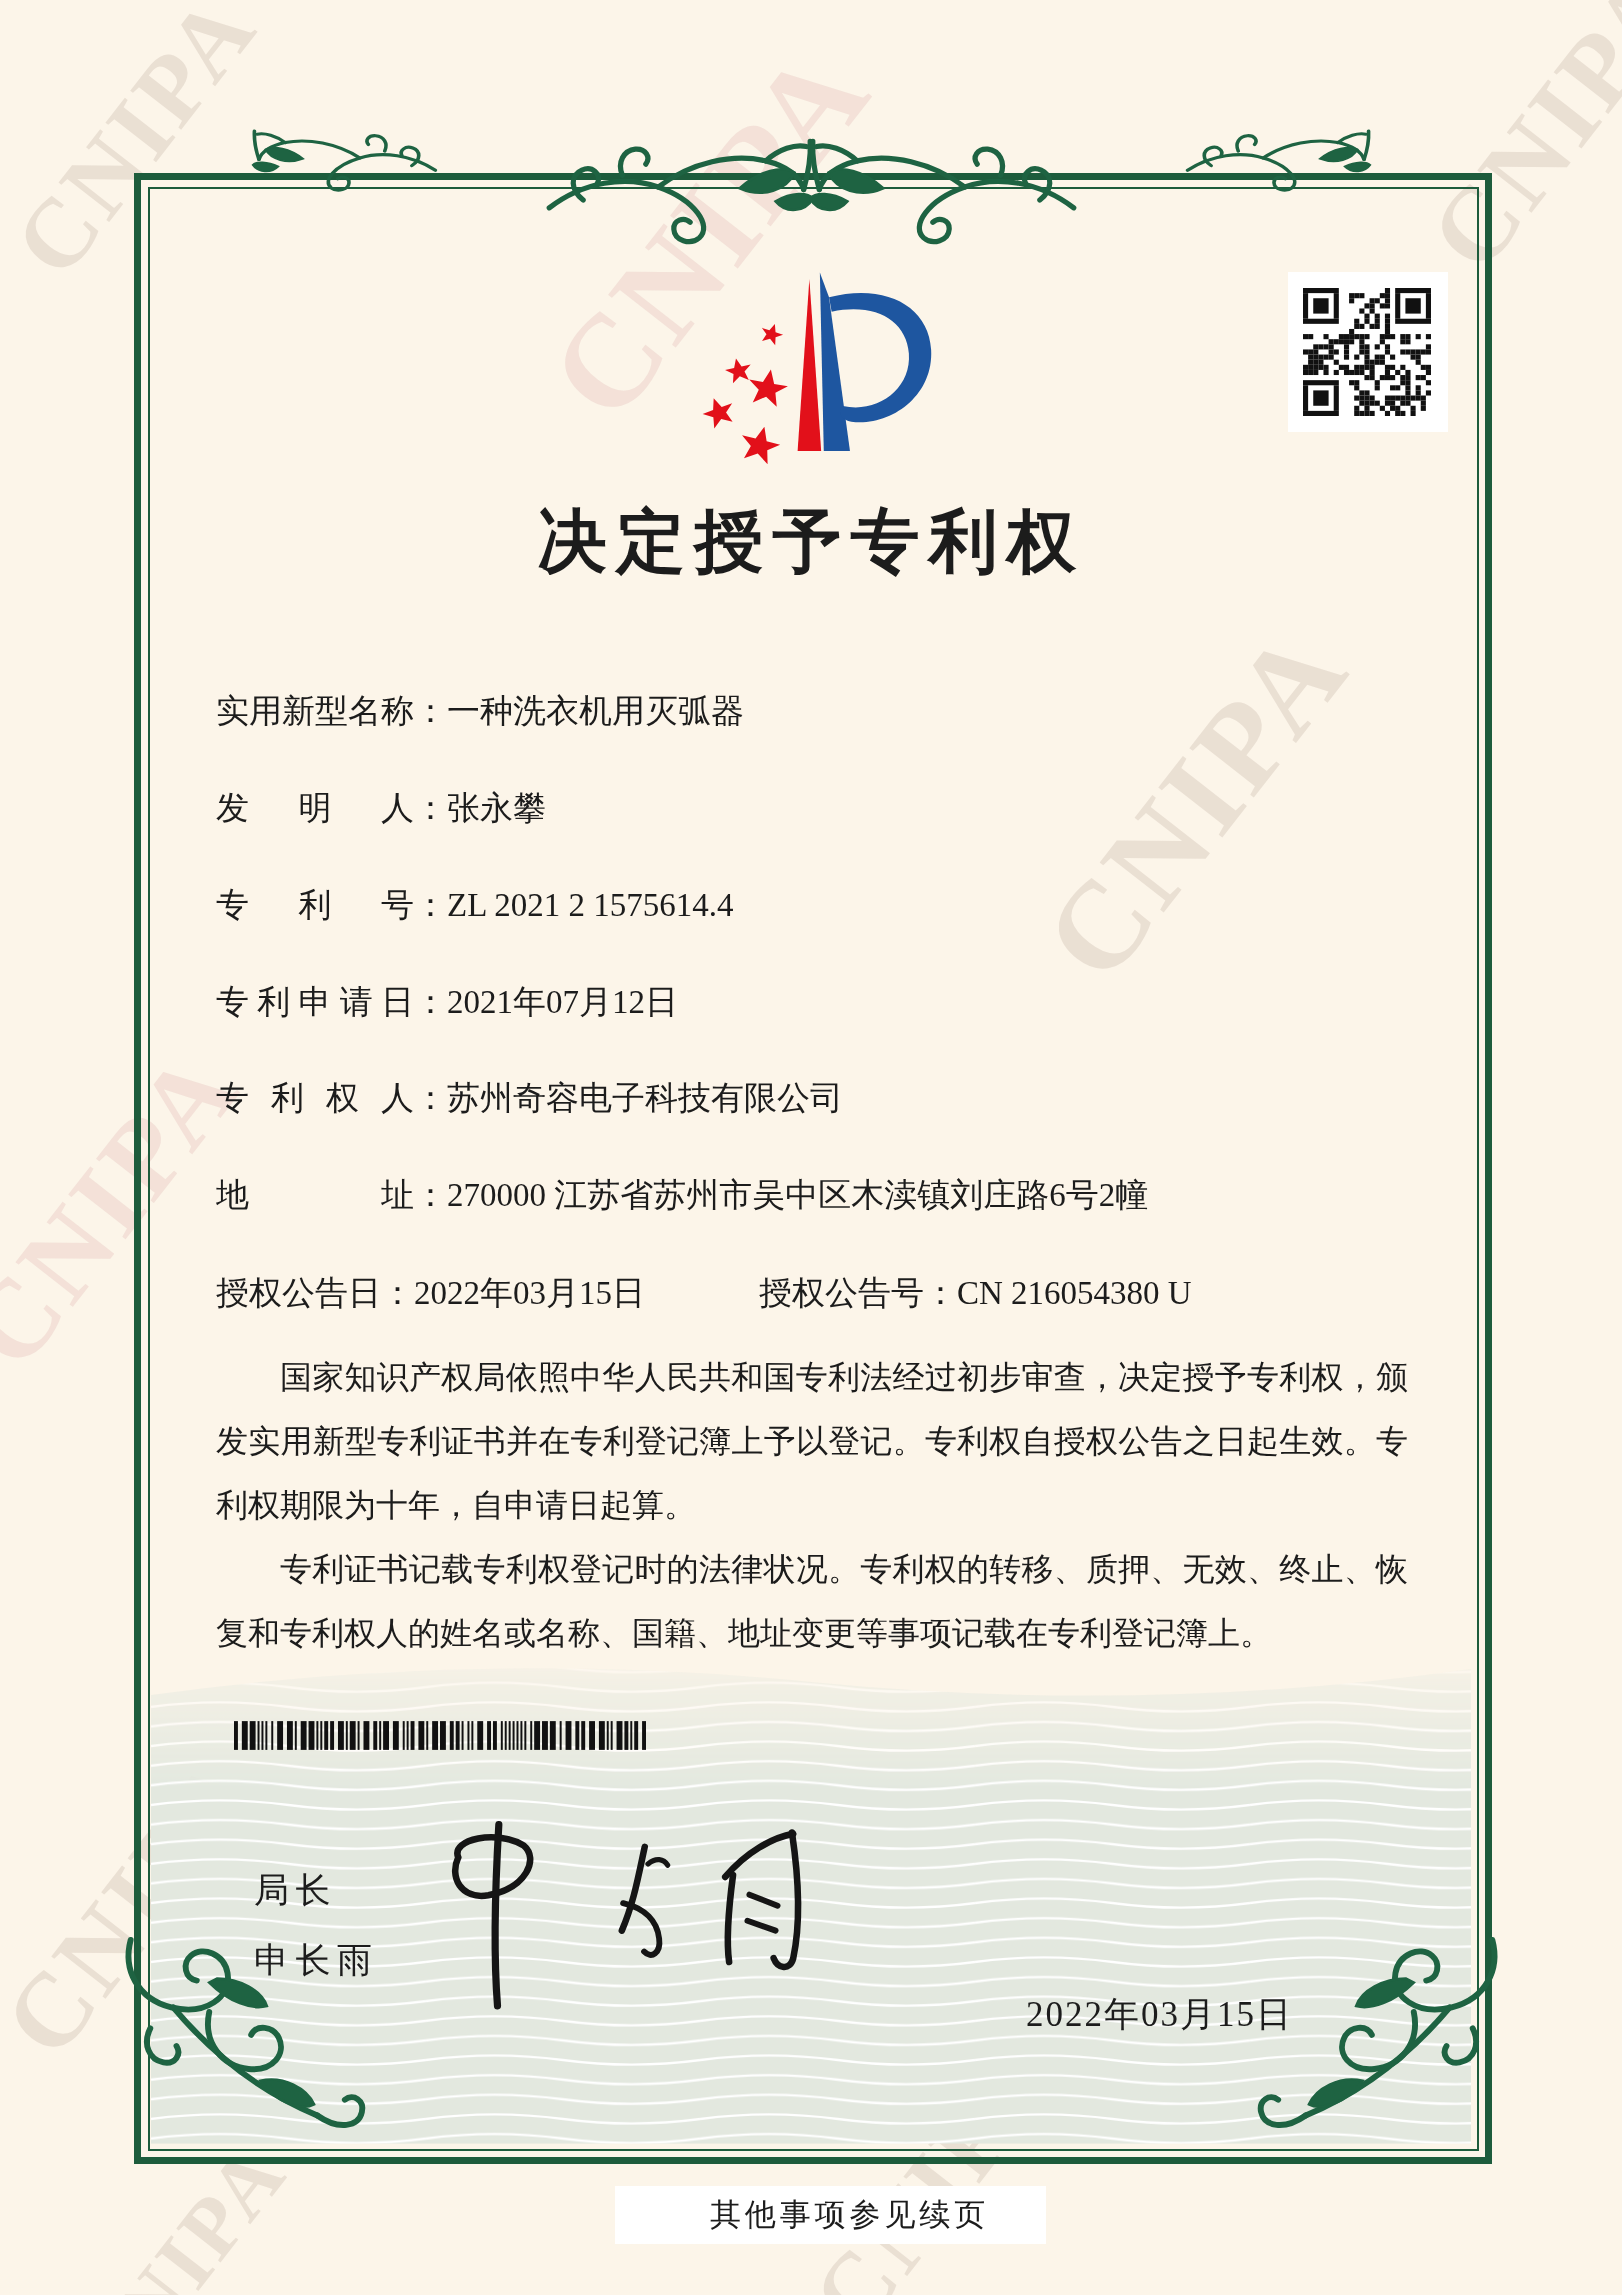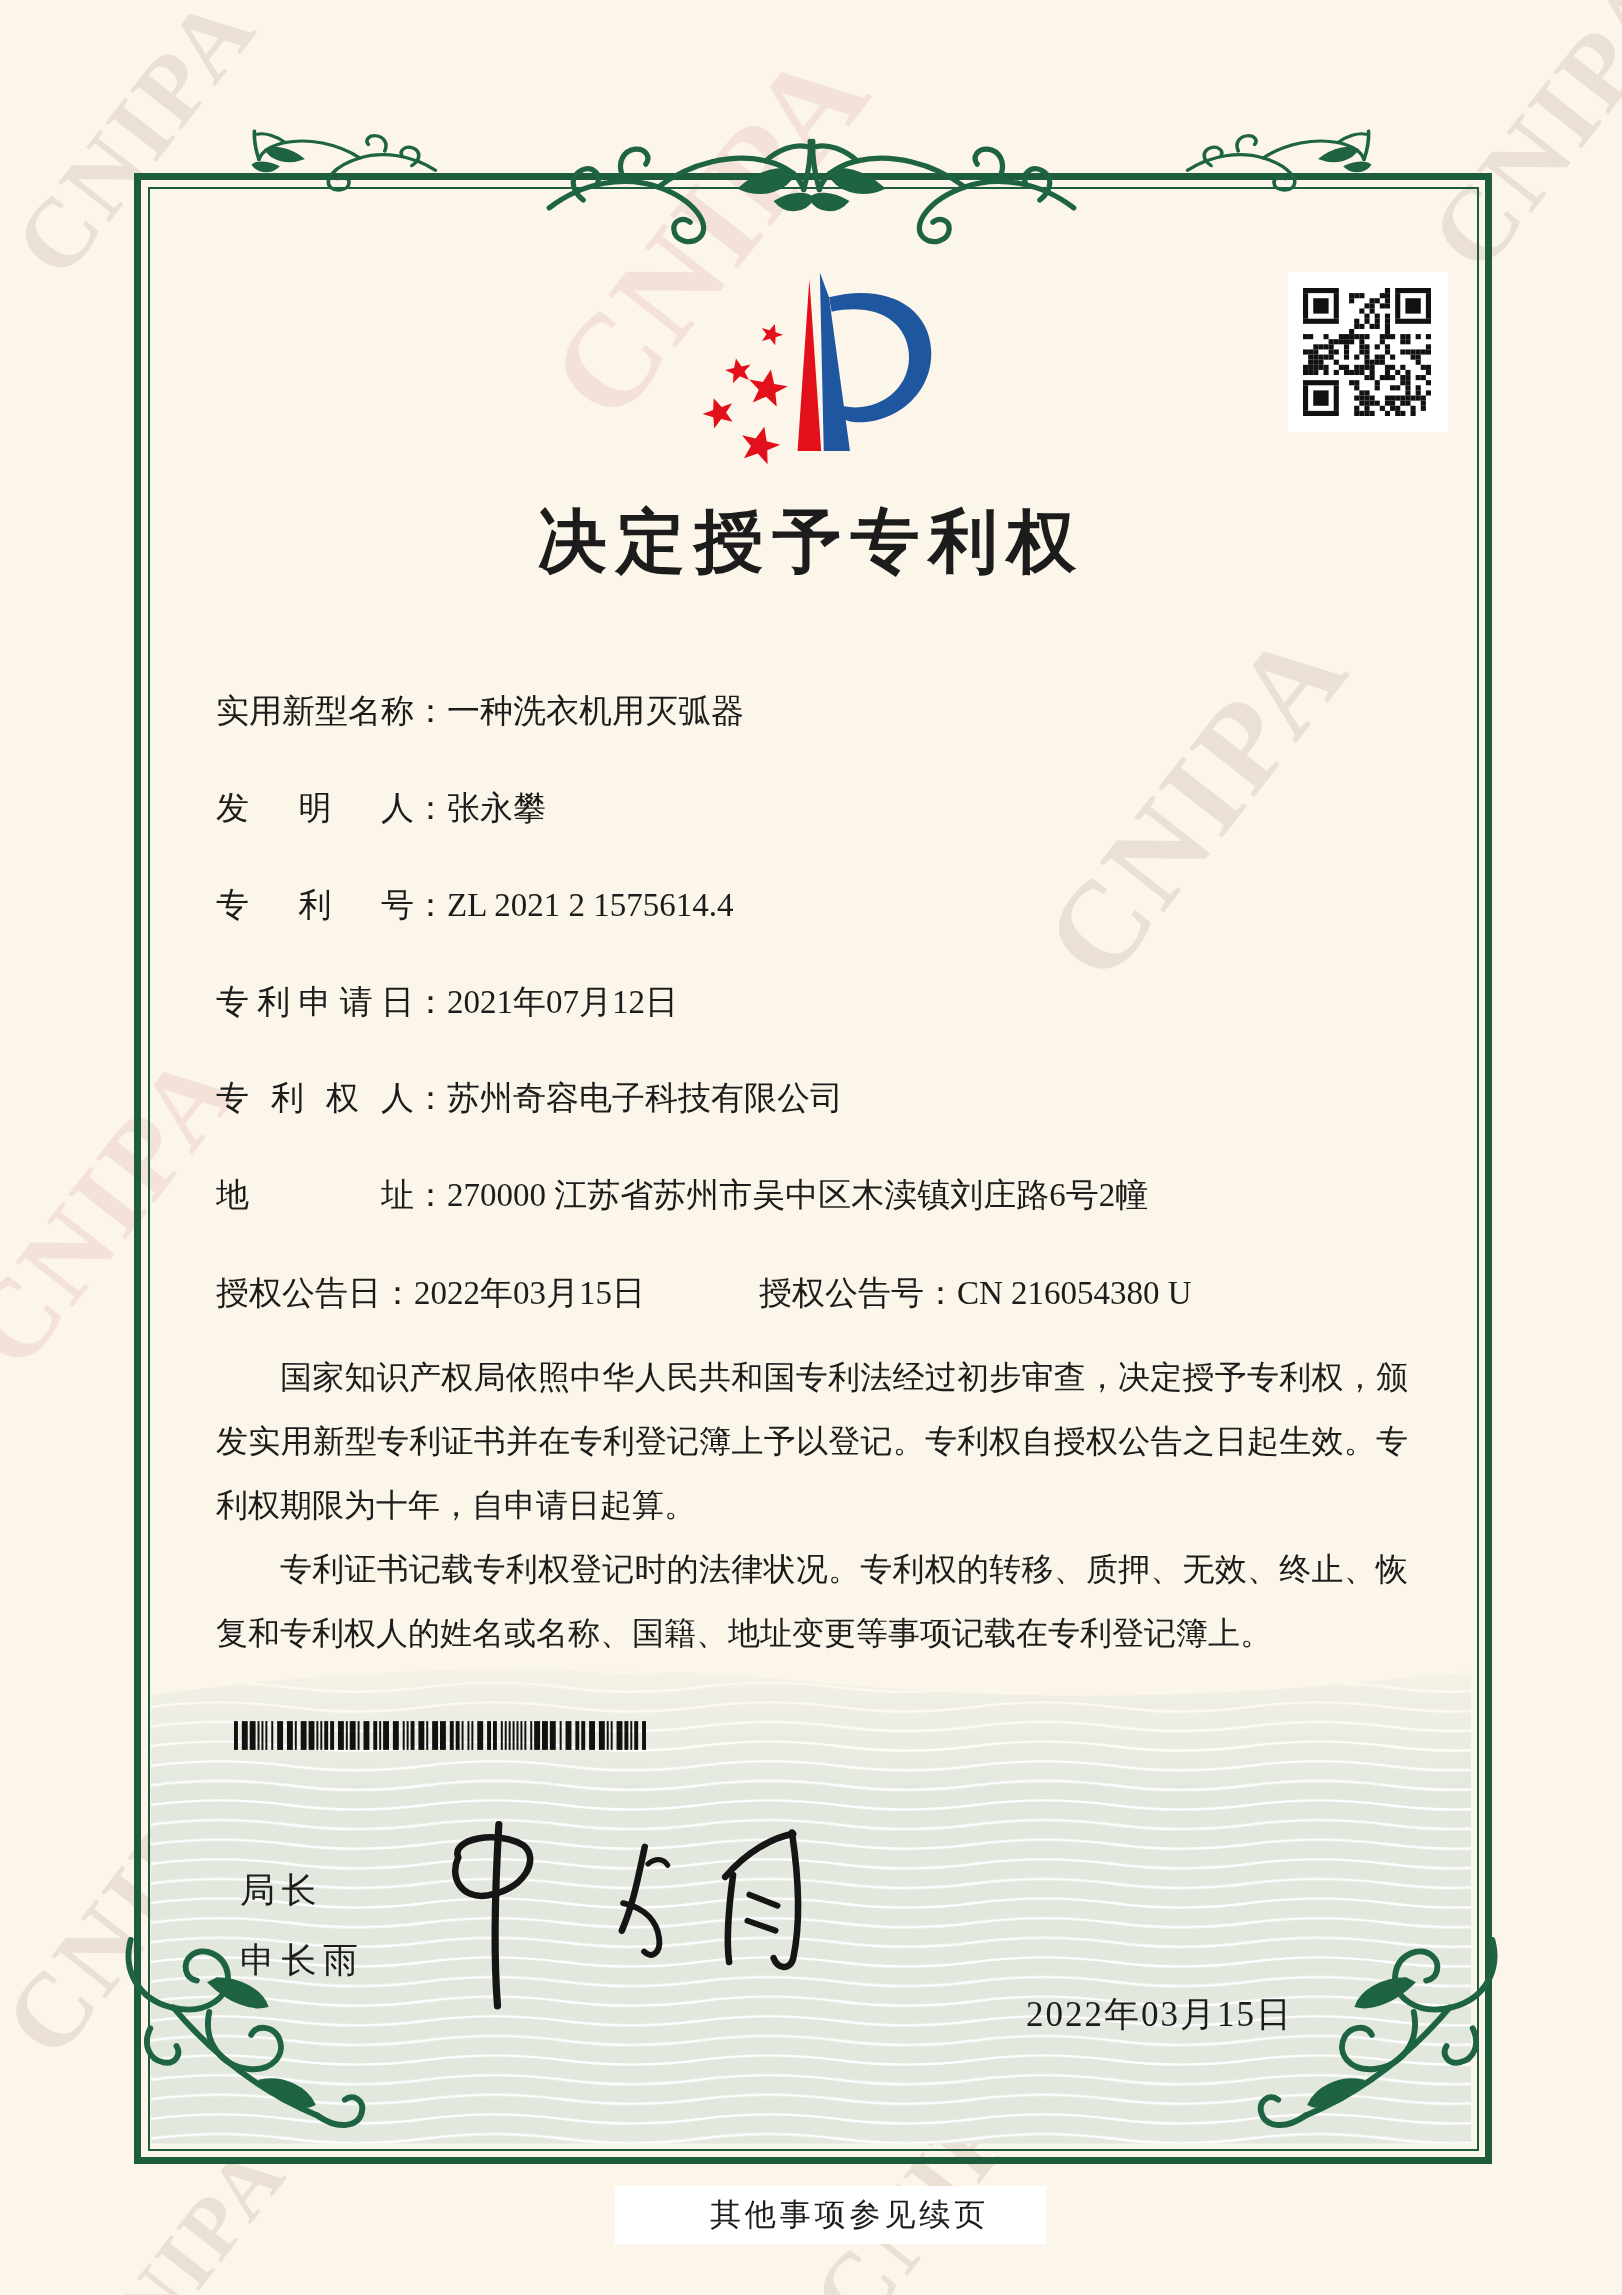--- a/index.html
+++ b/index.html
@@ -36,21 +36,21 @@
     display:inline-block; width:198px; text-align:justify; text-align-last:justify;
     vertical-align:top;
   }
   .fcolon{display:inline-block;}
   .grant2{ position:absolute; left:543px; top:0; white-space:nowrap;}
   .paras{
     left:216px; top:1345px; width:1192px; font-size:32px; line-height:64px;
     text-align:justify;
   }
   .paras p{ margin:0; text-indent:64px; }
-  .signer{ left:240px; font-size:35px; letter-spacing:6.5px; }
+  .signer{ left:254px; font-size:35px; letter-spacing:6.5px; }
   .issue-date{ left:1026px; top:1991px; font-size:35px; letter-spacing:2px; }
   .page-info{ left:0; right:0; top:2099px; text-align:center; font-size:27px; letter-spacing:2.6px; }
   .footer-strip{
     left:615px; top:2186px; width:393px; height:58px; background:#ffffff;
     display:flex; align-items:center; justify-content:center;padding-left:38px;
   }
   .footer-note{ font-size:31px; letter-spacing:3.9px; }
   .qr-box{ left:1288px; top:272px; width:160px; height:160px; background:#ffffff; }
   svg{display:block;}
 </style>

